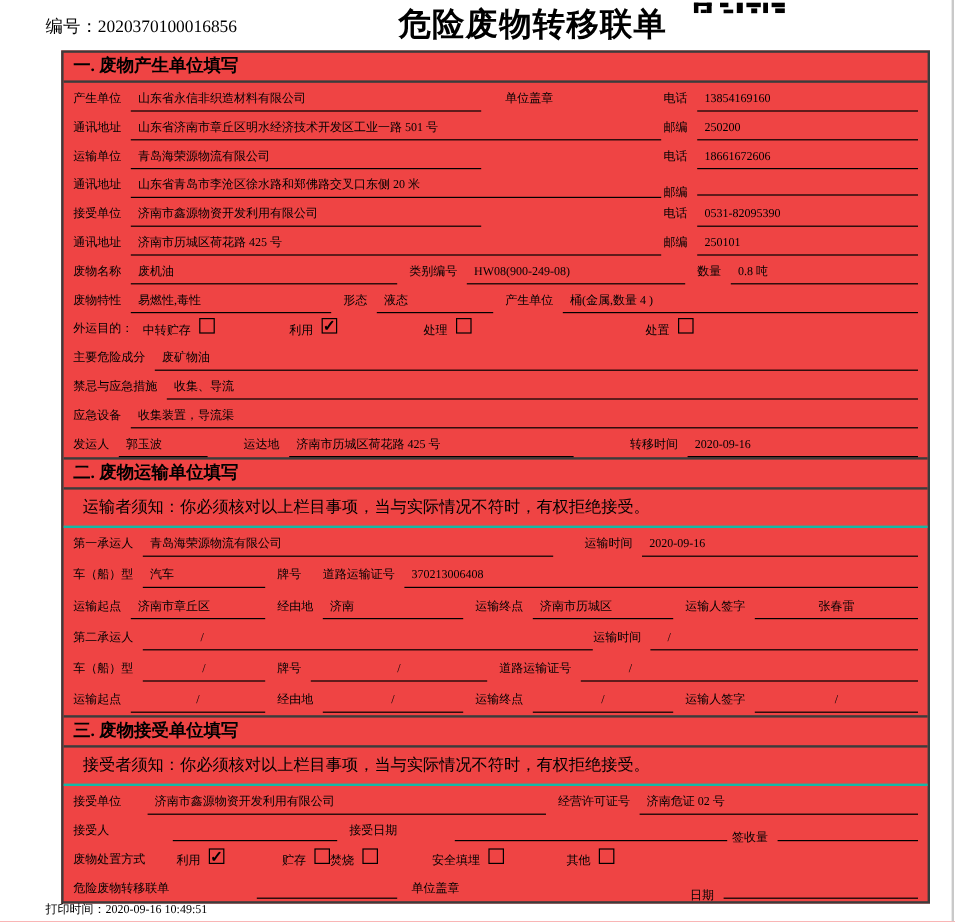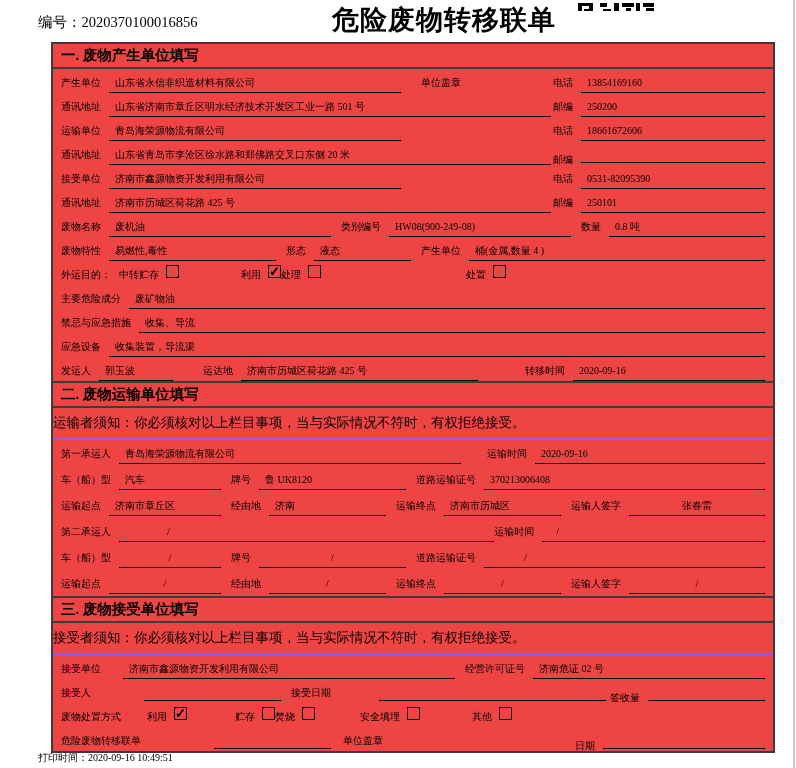--- a/index.html
+++ b/index.html
@@ -5,21 +5,21 @@
   html,body{margin:0;padding:0}
   body{width:796px;height:768px;background:#fff;position:relative;overflow:hidden;
        font-family:"Liberation Serif","DejaVu Serif",serif;color:#000}
   .serial{position:absolute;left:38px;top:13px;font-size:14.5px;white-space:nowrap}
   .title{position:absolute;left:332px;top:2px;font-size:27px;font-weight:bold;letter-spacing:1px;white-space:nowrap}
   .qr{position:absolute;left:578px;top:0;width:80px;height:11px;overflow:hidden}
   .edge{position:absolute;right:1px;top:0;width:2px;height:768px;background:#c9c9c9}
   .form{position:absolute;left:51px;top:42px;width:720px;border:2px solid #3c3c3c;background:#ef4444}
   .sh{font-weight:bold;font-size:14.5px;line-height:18px;padding:2px 8px 3px;border-bottom:2px solid #3c3c3c;white-space:nowrap}
   .bt{border-top:2px solid #3c3c3c}
-  .notice{height:30px;border-bottom:2px solid #8b5cf6;display:flex;align-items:center;padding:0 0;font-size:13.5px;white-space:nowrap}
+  .notice{height:30px;border-bottom:2px solid #14b8a6;display:flex;align-items:center;padding:0 16px;font-size:13.5px;white-space:nowrap}
   .r{display:flex;align-items:flex-start;padding:4px 8px 0;height:20px;font-size:10px;line-height:19px}
   .r2{height:22px}
   .l{white-space:nowrap;margin-right:8px}
   .lm{margin-left:10px}
   .u{display:inline-block;border-bottom:1px solid #000;padding:0 6px;white-space:nowrap;min-height:17px}
   .f{flex:1}
   .ctr{text-align:center}
   .g{display:flex;align-items:baseline;margin-left:auto}
   .opt{white-space:nowrap}
   .cb{display:inline-block;width:11px;height:11px;border:1px solid #000;margin-left:7px;position:relative}
@@ -123,21 +123,21 @@
     <span class="l lm">形态</span>
     <span class="u" style="width:85px">液态</span>
     <span class="l lm">产生单位</span>
     <span class="u f">桶(金属,数量 4 )</span>
   </div>
 
   <div class="r">
     <span class="l">外运目的：</span>
     <span class="opt"><span>中转贮存</span><span class="cb"></span></span>
     <span class="opt" style="margin-left:62px"><span>利用</span><span class="cb on"></span></span>
-    <span class="opt" style=""><span>处理</span><span class="cb"></span></span>
+    <span class="opt" style="margin-left:72px"><span>处理</span><span class="cb"></span></span>
     <span class="opt" style="margin-left:145px"><span>处置</span><span class="cb"></span></span>
   </div>
 
   <div class="r">
     <span class="l">主要危险成分</span>
     <span class="u f">废矿物油</span>
   </div>
 
   <div class="r">
     <span class="l">禁忌与应急措施</span>
@@ -169,21 +169,20 @@
     <span class="g" style="width:278px">
         <span class="l">运输时间</span>
         <span class="u f">2020-09-16</span>
       </span>
   </div>
 
   <div class="r r2">
     <span class="l">车（船）型</span>
     <span class="u" style="width:90px">汽车</span>
     <span class="l lm">牌号</span>
-    <span class="u" style="width:135px">鲁 UK8120</span>
     <span class="l lm">道路运输证号</span>
     <span class="u f">370213006408</span>
   </div>
 
   <div class="r r2">
     <span class="l">运输起点</span>
     <span class="u" style="width:100px">济南市章丘区</span>
     <span class="l lm">经由地</span>
     <span class="u" style="width:105px">济南</span>
     <span class="l lm">运输终点</span>

